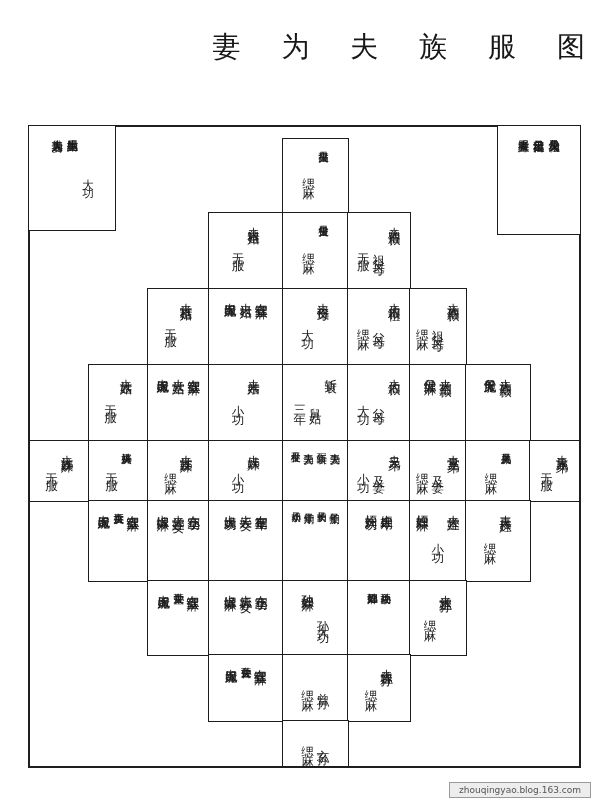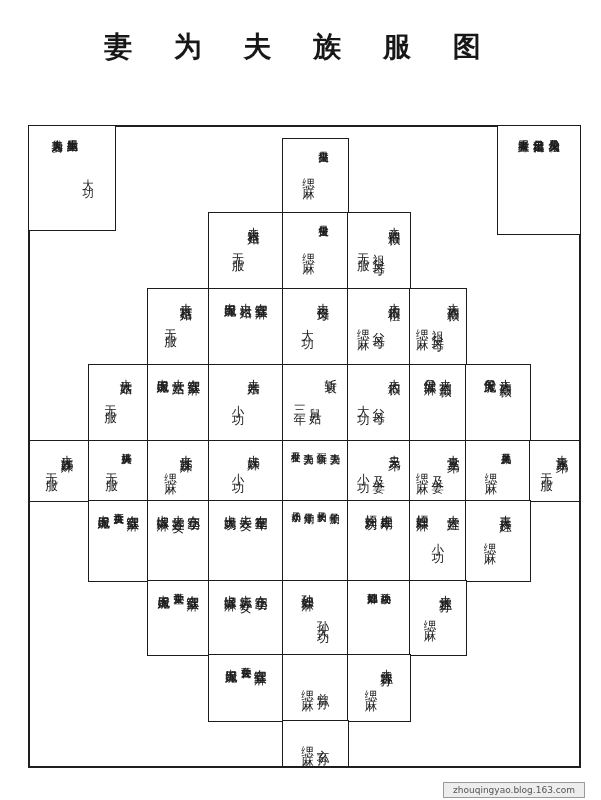--- a/index.html
+++ b/index.html
@@ -2,23 +2,23 @@
 <html><head>
 <meta charset="utf-8">
 <style>
   html,body{margin:0;padding:0;}
   body{
     width:601px;height:800px;position:relative;background:#ffffff;
     font-family:"DejaVu Sans","Liberation Sans",sans-serif;color:#1b1b1b;
     overflow:hidden;
   }
   .page-title{
-    position:absolute;top:28px;left:0;width:601px;text-align:center;
+    position:absolute;top:28px;left:0;width:601px;text-align:right;
     font-family:"DejaVu Serif","Liberation Serif",serif;
-    font-size:28px;font-weight:bold;letter-spacing:16px;color:#171717;
+    font-size:28px;font-weight:normal;letter-spacing:16px;color:#171717;
     white-space:nowrap;
   }
   #sheet{
     position:absolute;left:28px;top:125px;width:553px;height:643px;
     border:2px solid #1f1f1f;background:#fff;box-sizing:border-box;
   }
   #grid{
     position:absolute;left:0;top:12px;right:0;bottom:0;
     display:grid;
     grid-template-columns:59px 59px 61px 74px 65px 62px 56px 64px 49px;
@@ -39,21 +39,21 @@
   .k-c{align-self:center;letter-spacing:5px;}
   .k-g{align-self:center;letter-spacing:8px;}
   .k-d{align-self:flex-start;font-size:10.5px;letter-spacing:0;margin-top:2px;}
   .long{font-size:10.5px;letter-spacing:0;}
   .k-d.long{font-size:9.5px;}
   .corner{position:absolute;gap:3px;padding:3px 2px;}
   .corner .col{font-size:11.5px;}
   .corner-tl{left:-1px;top:-1px;width:88px;height:106px;}
   .corner-tr{right:-1px;top:-1px;width:84px;height:110px;}
   .watermark{
-    position:absolute;right:16px;bottom:2px;width:142px;height:16px;
+    position:absolute;right:10px;bottom:2px;width:142px;height:16px;
     background:#ededed;border:1px solid #9a9a9a;box-sizing:border-box;
     font-size:9px;line-height:14px;text-align:center;color:#555;
     letter-spacing:0px;
   }
 </style>
 </head>
 <body>
 
 <div class="page-title">妻 为 夫 族 服 图</div>
 

